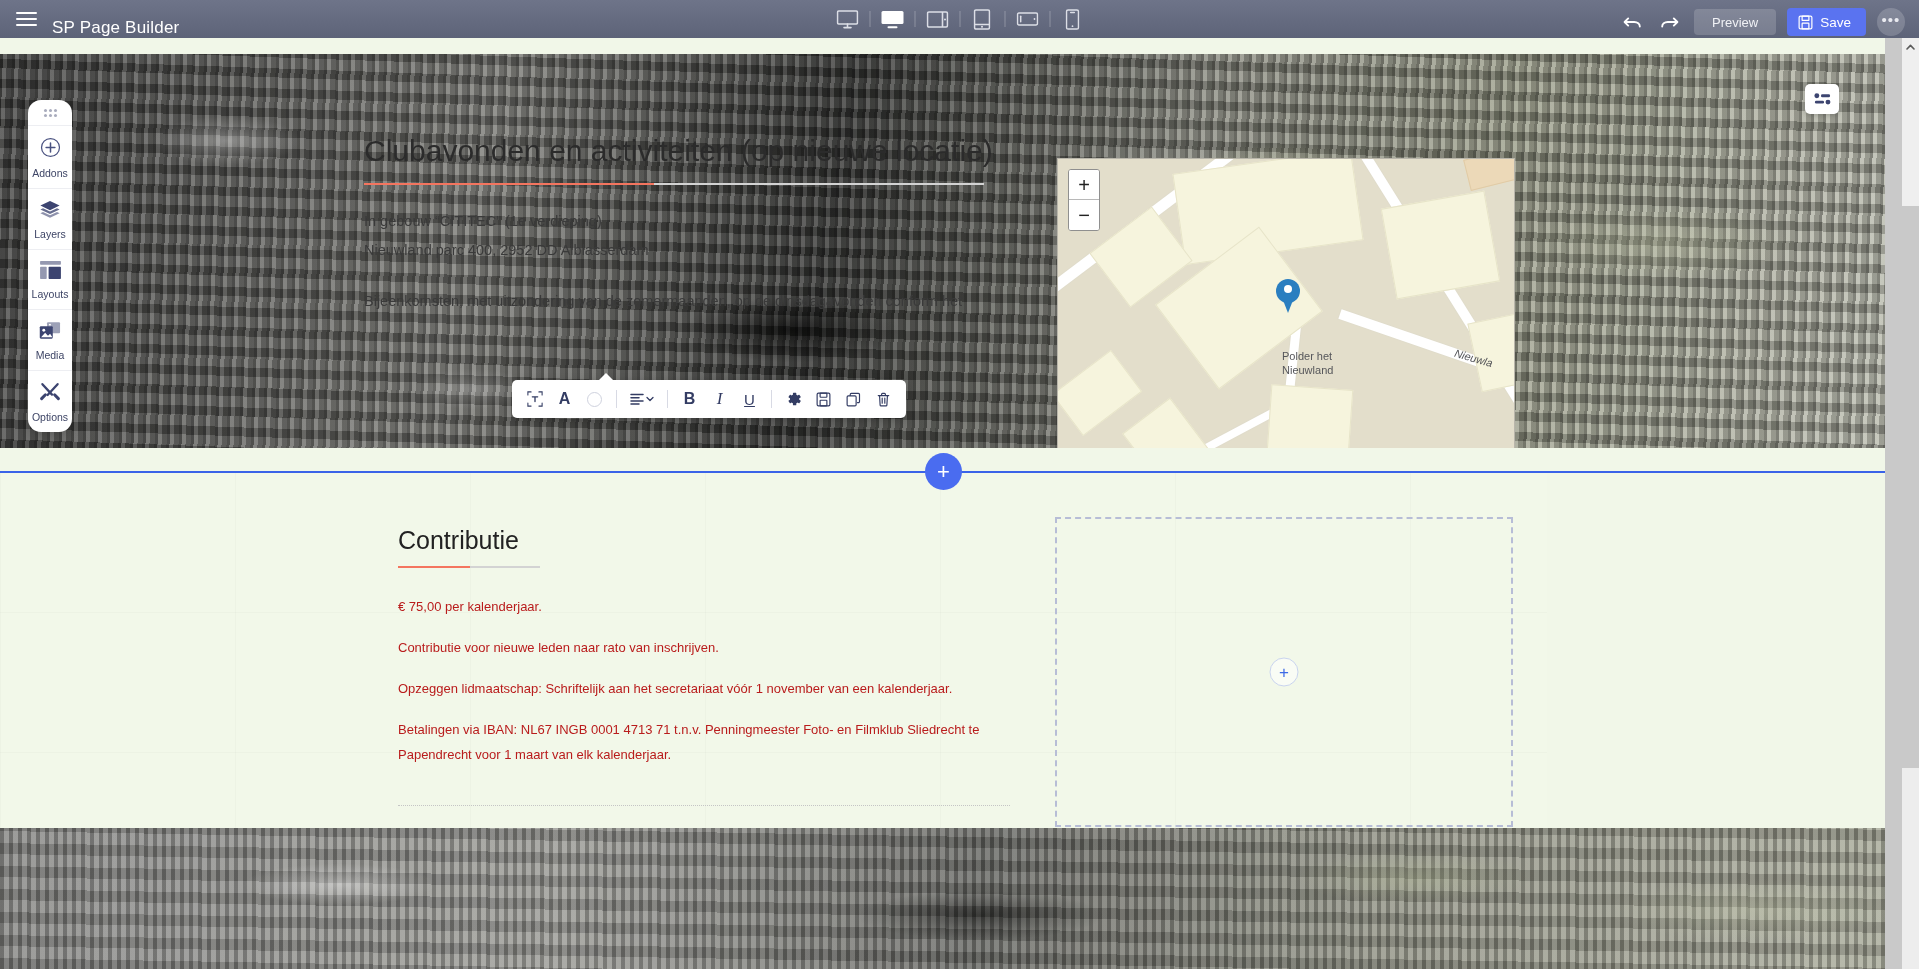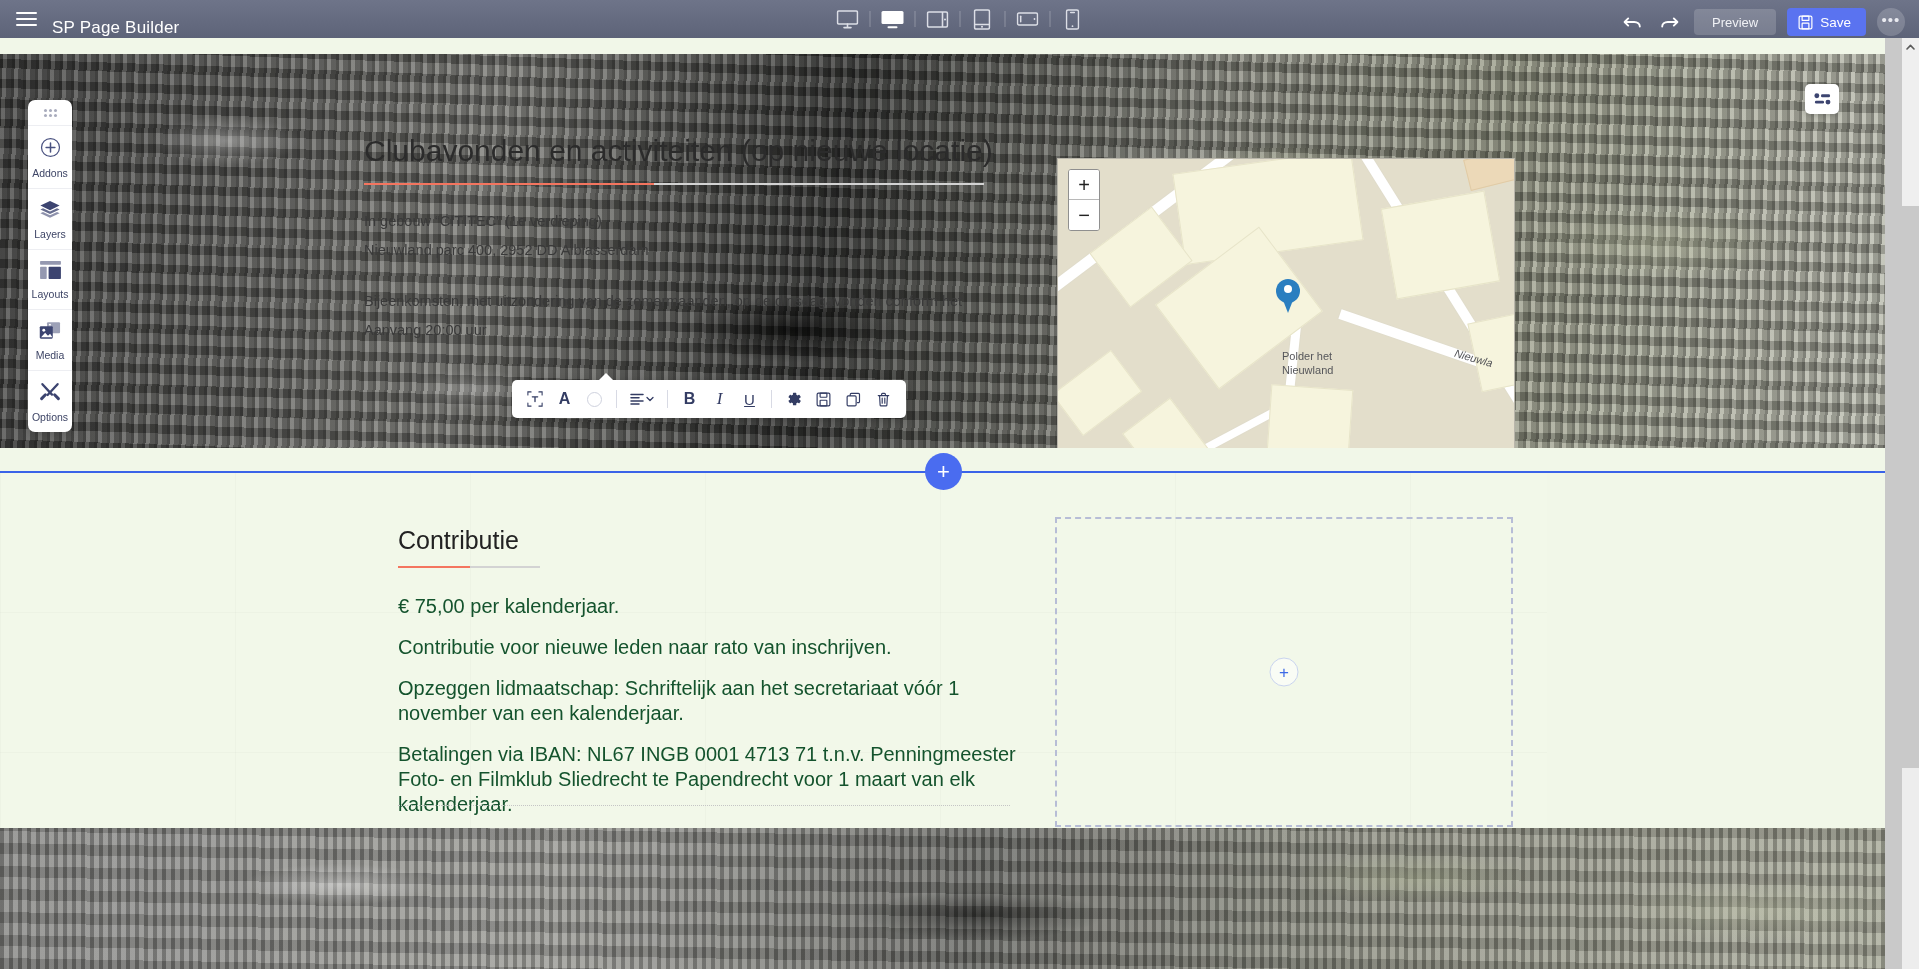--- a/index.html
+++ b/index.html
@@ -413,23 +413,23 @@
     width: 640px;
   }
   #contrib-title {
     font-size: 25px;
     font-weight: 400;
     color: #222;
   }
   #contrib-rule { width: 142px; margin-top: 11px; margin-bottom: 26px; }
   #contrib-rule::before { width: 72px; }
   .c-p {
-    font-size: 20px;
+    font-size: 13px;
     line-height: 25px;
-    color: #14532d;
+    color: #b91c1c;
     margin-bottom: 16px;
   }
   #contrib-slot {
     position: absolute;
     left: 398px;
     top: 767px;
     width: 612px;
     height: 10px;
     border-top: 1px dotted #c5c5c5;
   }
@@ -471,21 +471,21 @@
     cursor: pointer;
     z-index: 80;
   }
 
   
   #sidebar {
     position: absolute;
     top: 100px; left: 28px;
     width: 44px;
     background: #ffffff;
-    border-radius: 7px;
+    border-radius: 13px;
     box-shadow: 0 2px 12px rgba(0,0,0,.20);
     z-index: 150;
     overflow: hidden;
   }
   #sb-handle {
     height: 26px;
     display: flex; align-items: center; justify-content: center;
     cursor: grab;
     border-bottom: 1px solid #edeef2;
   }
@@ -609,21 +609,20 @@
   <section id="hero">
     <div class="stone-bg"></div>
 
     <div id="hero-text">
       <h1 id="hero-title">Clubavonden en activiteiten (op nieuwe locatie)</h1>
       <div class="rule" id="hero-rule"></div>
       <div class="hero-p">In gebouw “CITITEC” (1e verdieping)</div>
       <div class="hero-p">Nieuwland parc 400, 2952 DD  Alblasserdam</div>
       <div class="hero-gap"></div>
       <div class="hero-p">Bijeenkomsten, met uitzondering van de zomermaanden, op de dinsdagavonden conform het</div>
-      <div class="hero-p">Aanvang 20:00 uur</div>
     </div>
 
     <div id="map">
       <div class="map-canvas">
 
         <div class="road" style="left:-40px;top:150px;width:430px;height:11px;transform:rotate(-37deg);transform-origin:left center;"></div>
         <div class="road" style="left:300px;top:-20px;width:330px;height:10px;transform:rotate(58deg);transform-origin:left center;"></div>
         <div class="road" style="left:282px;top:150px;width:250px;height:10px;transform:rotate(19deg);transform-origin:left center;"></div>
         <div class="road" style="left:240px;top:148px;width:240px;height:9px;transform:rotate(96deg);transform-origin:left center;"></div>
         <div class="road" style="left:120px;top:300px;width:140px;height:8px;transform:rotate(-28deg);transform-origin:left center;"></div>

